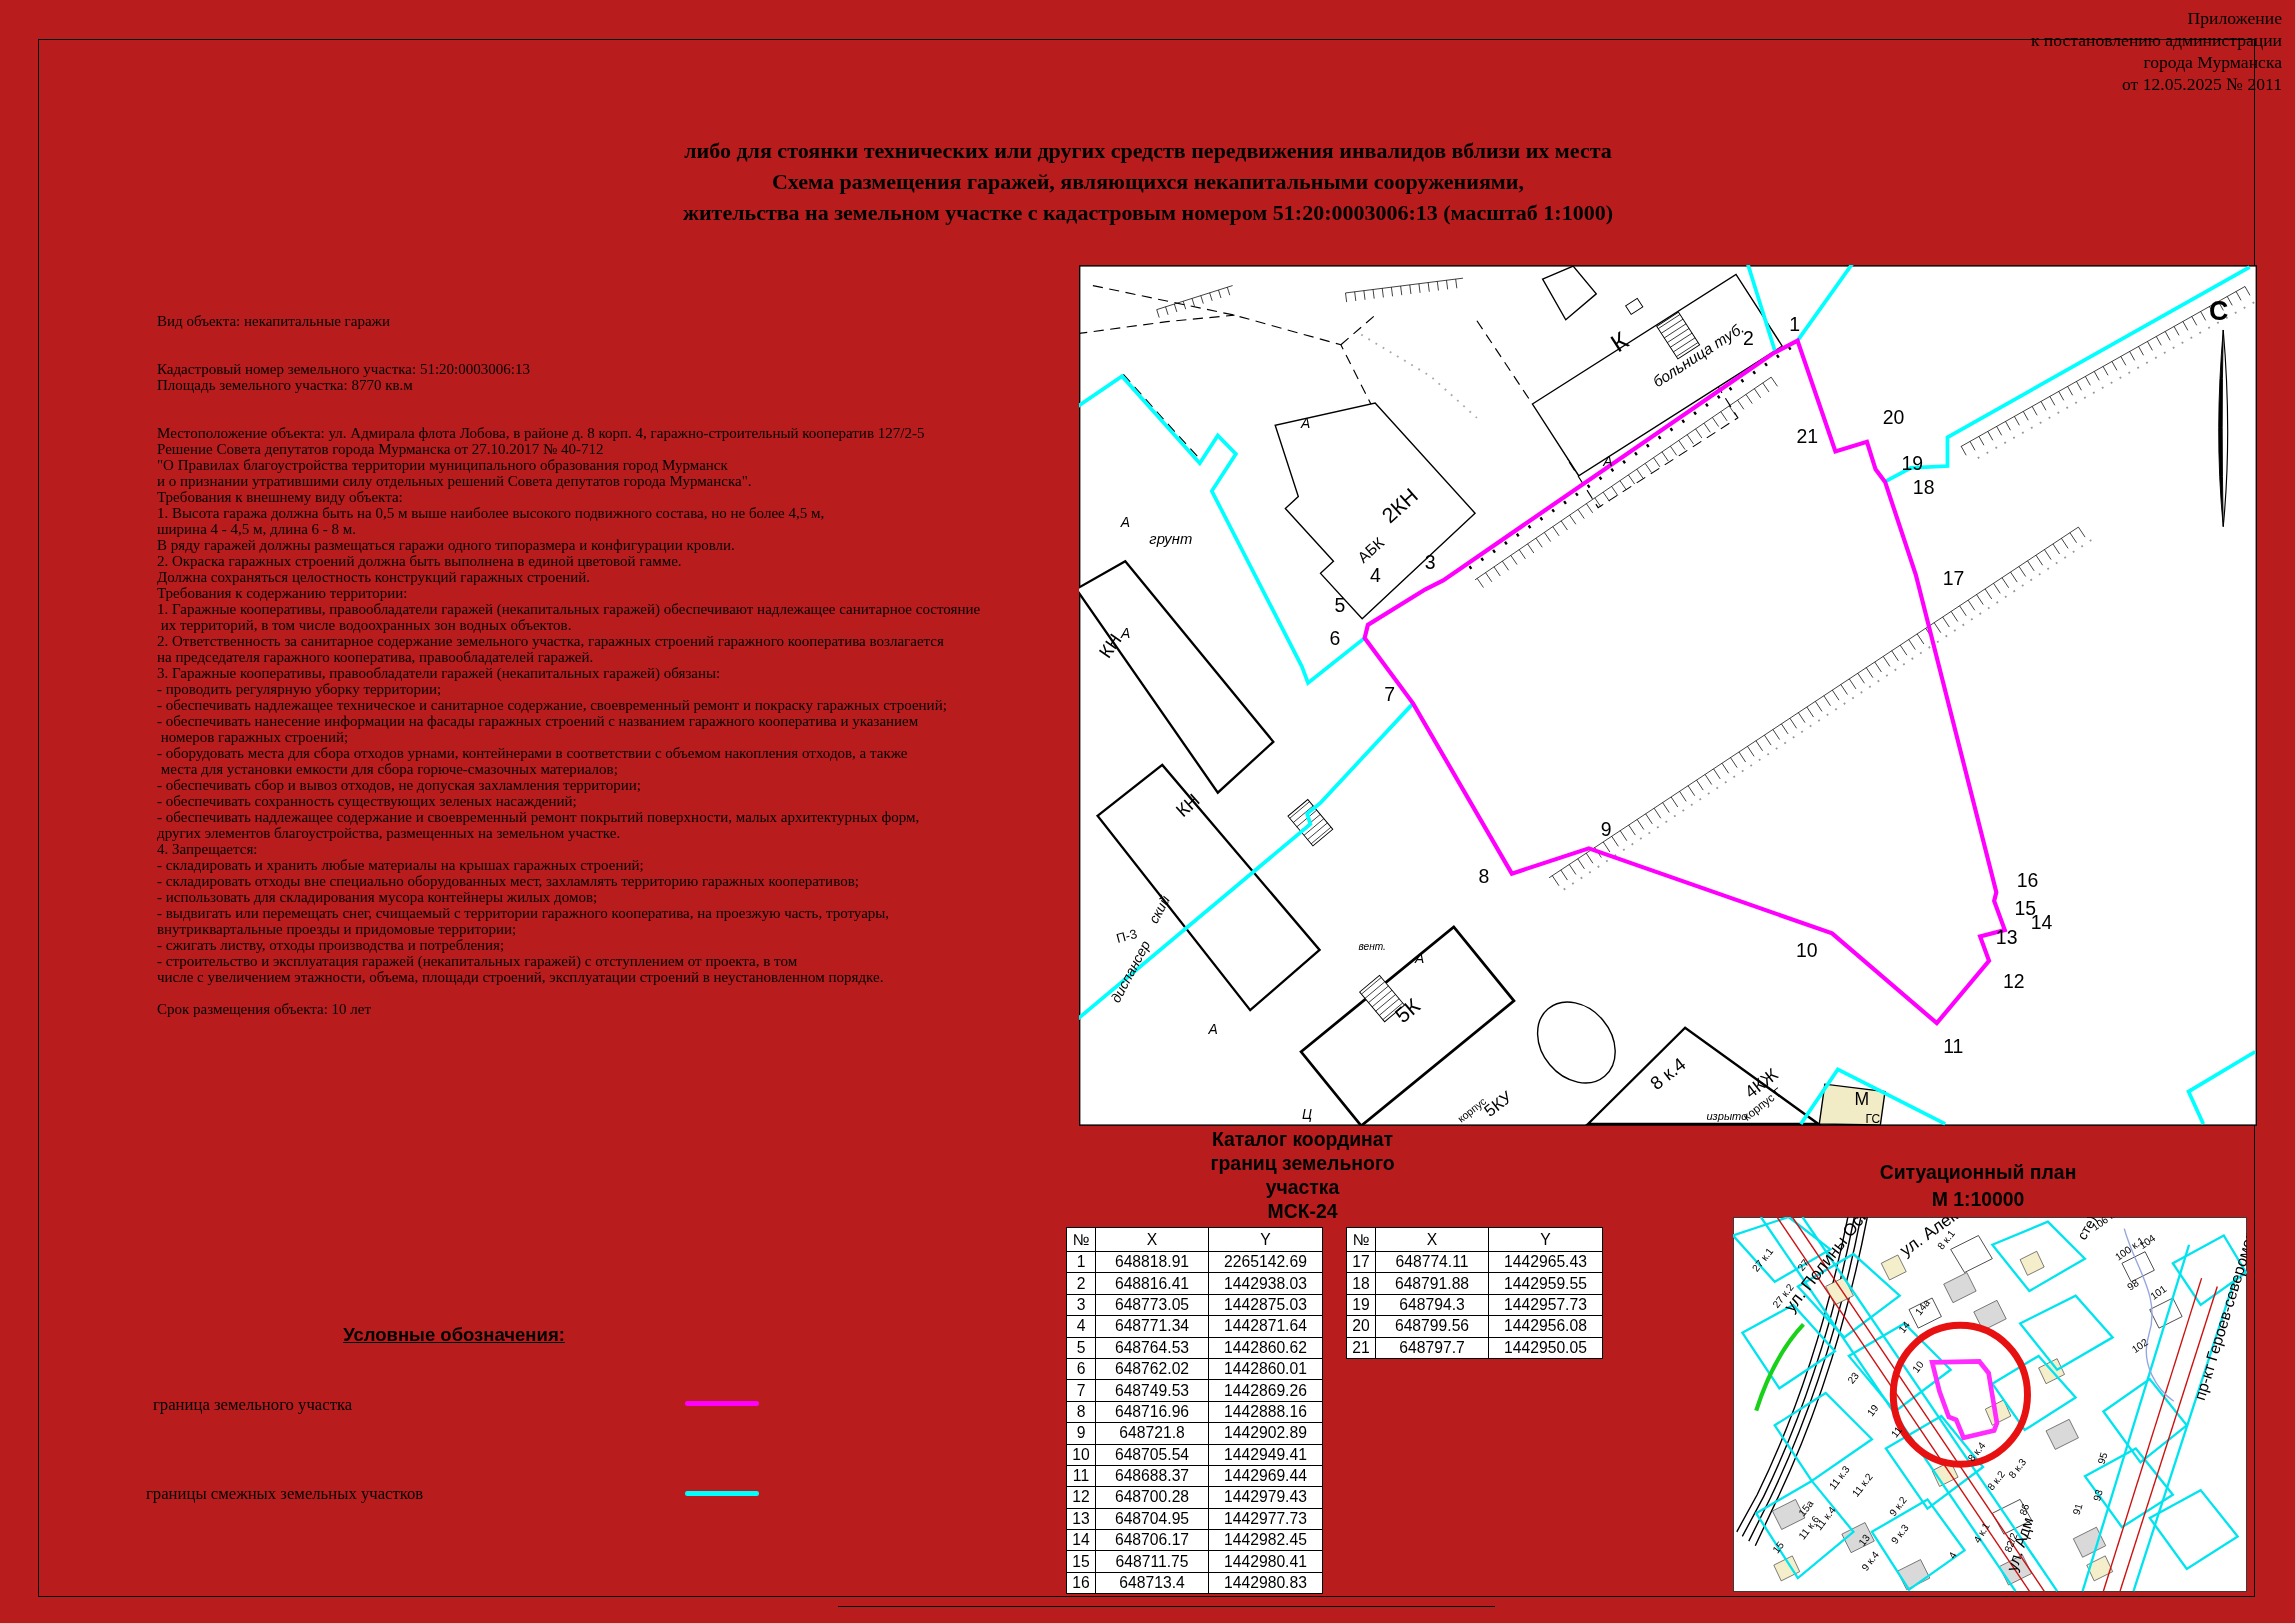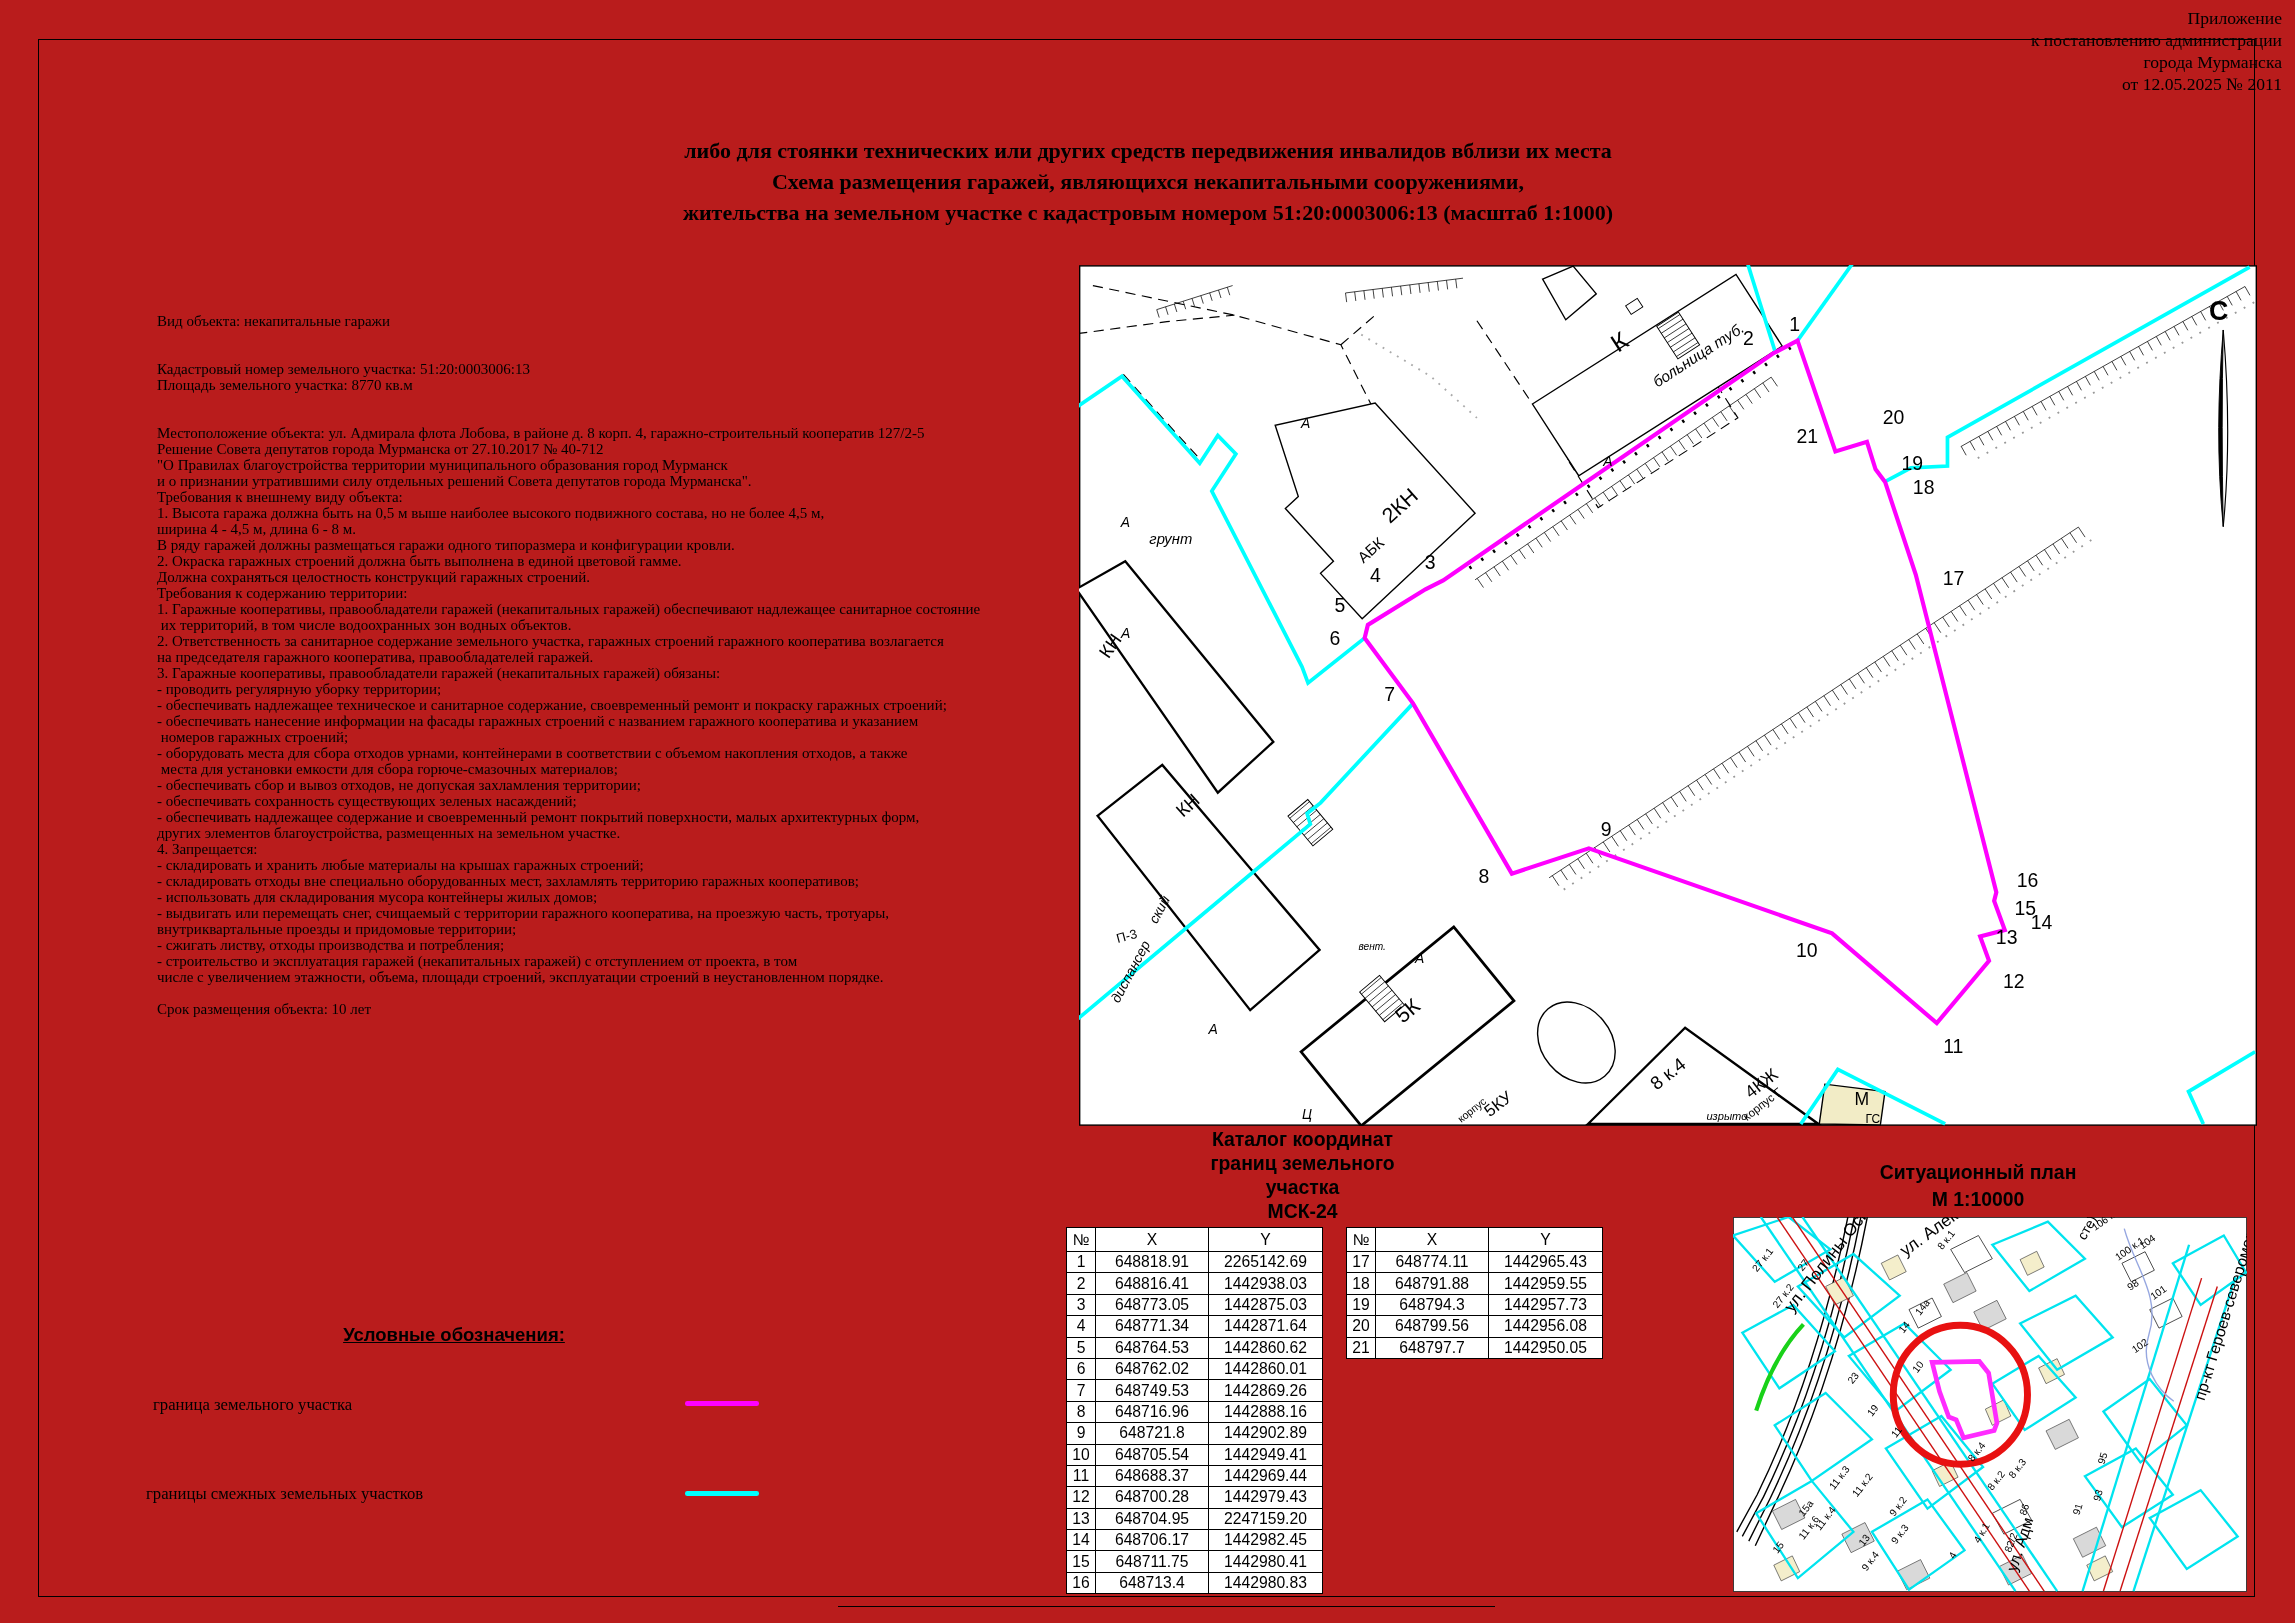--- a/index.html
+++ b/index.html
@@ -272,21 +272,21 @@
           <td class="cY">1442969.44</td>
         </tr>
         <tr>
           <td class="cN">12</td>
           <td class="cX">648700.28</td>
           <td class="cY">1442979.43</td>
         </tr>
         <tr>
           <td class="cN">13</td>
           <td class="cX">648704.95</td>
-          <td class="cY">2247159.20</td>
+          <td class="cY">1442977.73</td>
         </tr>
         <tr>
           <td class="cN">14</td>
           <td class="cX">648706.17</td>
           <td class="cY">1442982.45</td>
         </tr>
         <tr>
           <td class="cN">15</td>
           <td class="cX">648711.75</td>
           <td class="cY">1442980.41</td>

